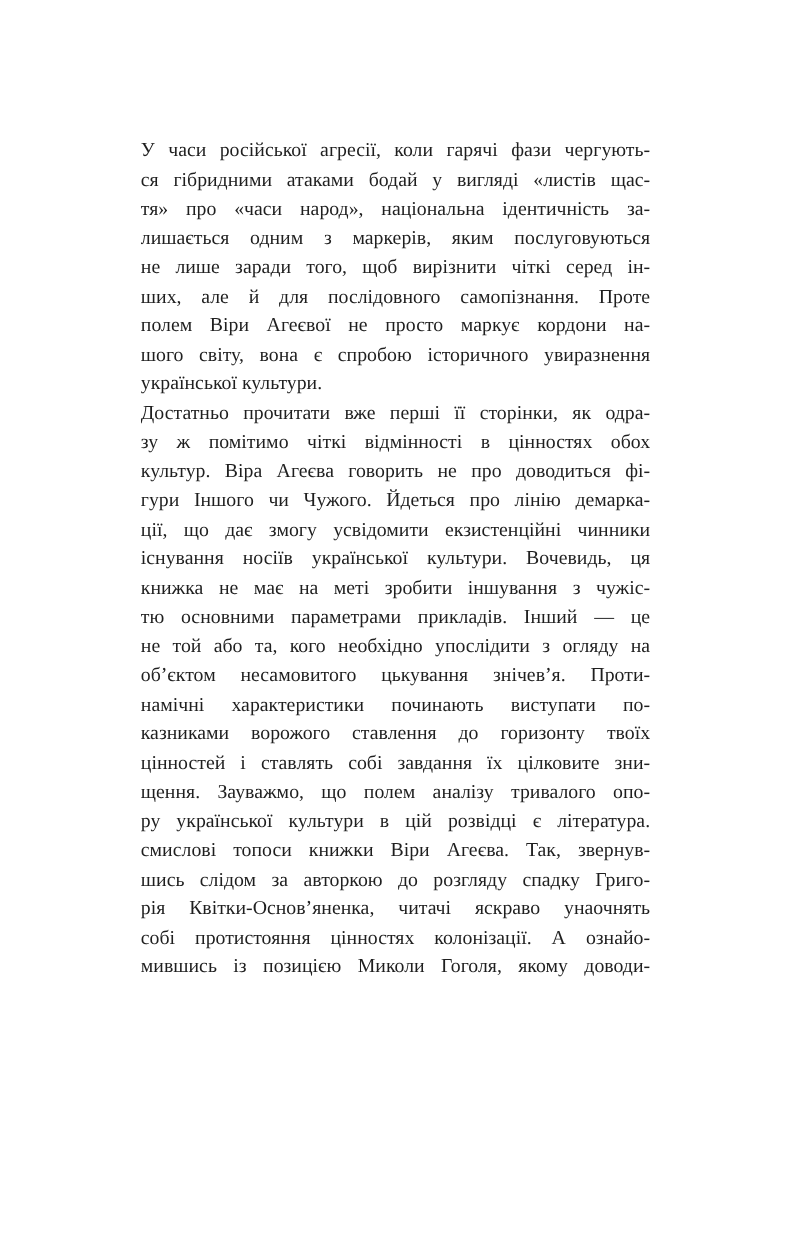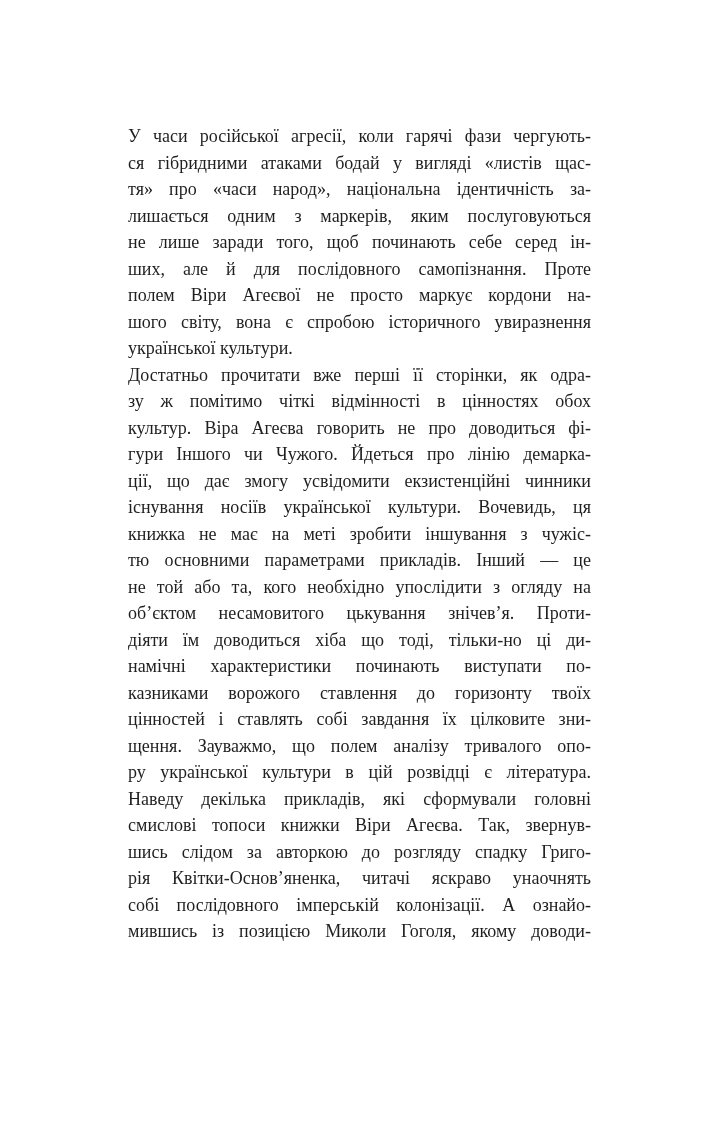--- a/index.html
+++ b/index.html
@@ -43,44 +43,42 @@
 </head>
 <body>
 
 <div class="book-page">
   <div class="text-block">
       <div class="paragraph">
         <div class="line">У часи російської агресії, коли гарячі фази чергують-</div>
         <div class="line">ся гібридними атаками бодай у вигляді «листів щас-</div>
         <div class="line">тя» про «часи народ», національна ідентичність за-</div>
         <div class="line">лишається одним з маркерів, яким послуговуються</div>
-        <div class="line">не лише заради того, щоб починають себе серед ін-</div>
+        <div class="line">не лише заради того, щоб вирізнити чіткі серед ін-</div>
         <div class="line">ших, але й для послідовного самопізнання. Проте</div>
         <div class="line">полем Віри Агеєвої не просто маркує кордони на-</div>
         <div class="line">шого світу, вона є спробою історичного увиразнення</div>
         <div class="line flush">української культури.</div>
       </div>
       <div class="paragraph">
         <div class="line">Достатньо прочитати вже перші її сторінки, як одра-</div>
         <div class="line">зу ж помітимо чіткі відмінності в цінностях обох</div>
         <div class="line">культур. Віра Агеєва говорить не про доводиться фі-</div>
         <div class="line">гури Іншого чи Чужого. Йдеться про лінію демарка-</div>
         <div class="line">ції, що дає змогу усвідомити екзистенційні чинники</div>
         <div class="line">існування носіїв української культури. Вочевидь, ця</div>
         <div class="line">книжка не має на меті зробити іншування з чужіс-</div>
         <div class="line">тю основними параметрами прикладів. Інший — це</div>
         <div class="line">не той або та, кого необхідно упослідити з огляду на</div>
         <div class="line">об’єктом несамовитого цькування знічев’я. Проти-</div>
-        <div class="line">діяти їм доводиться хіба що тоді, тільки-но ці ди-</div>
         <div class="line">намічні характеристики починають виступати по-</div>
         <div class="line">казниками ворожого ставлення до горизонту твоїх</div>
         <div class="line">цінностей і ставлять собі завдання їх цілковите зни-</div>
         <div class="line">щення. Зауважмо, що полем аналізу тривалого опо-</div>
         <div class="line">ру української культури в цій розвідці є література.</div>
-        <div class="line">Наведу декілька прикладів, які сформували головні</div>
         <div class="line">смислові топоси книжки Віри Агеєва. Так, звернув-</div>
         <div class="line">шись слідом за авторкою до розгляду спадку Григо-</div>
         <div class="line">рія Квітки-Основ’яненка, читачі яскраво унаочнять</div>
-        <div class="line">собі послідовного імперській колонізації. А ознайо-</div>
+        <div class="line">собі протистояння цінностях колонізації. А ознайо-</div>
         <div class="line">мившись із позицією Миколи Гоголя, якому доводи-</div>
       </div>
     </div>
 </div>
 
 </body></html>

